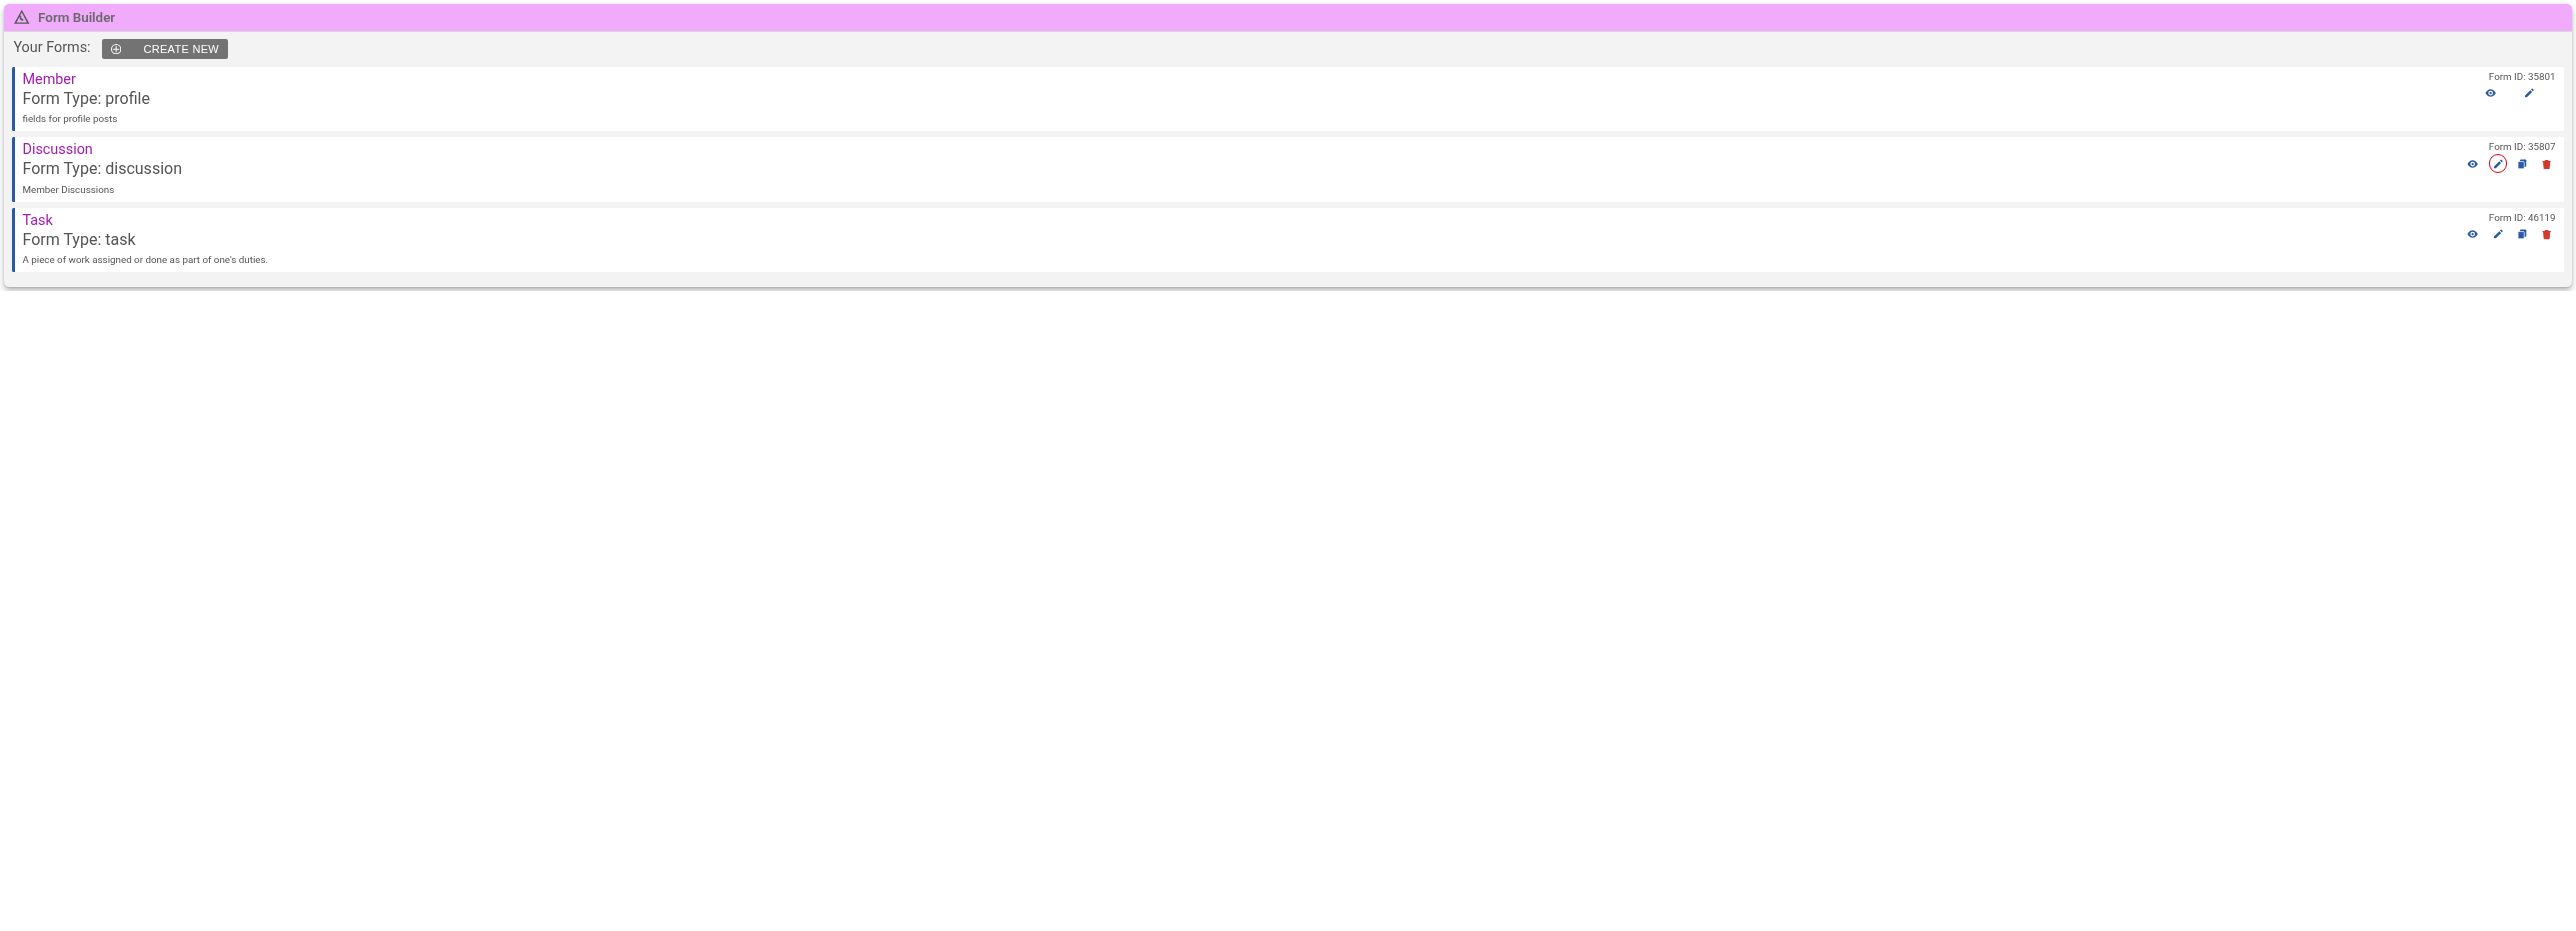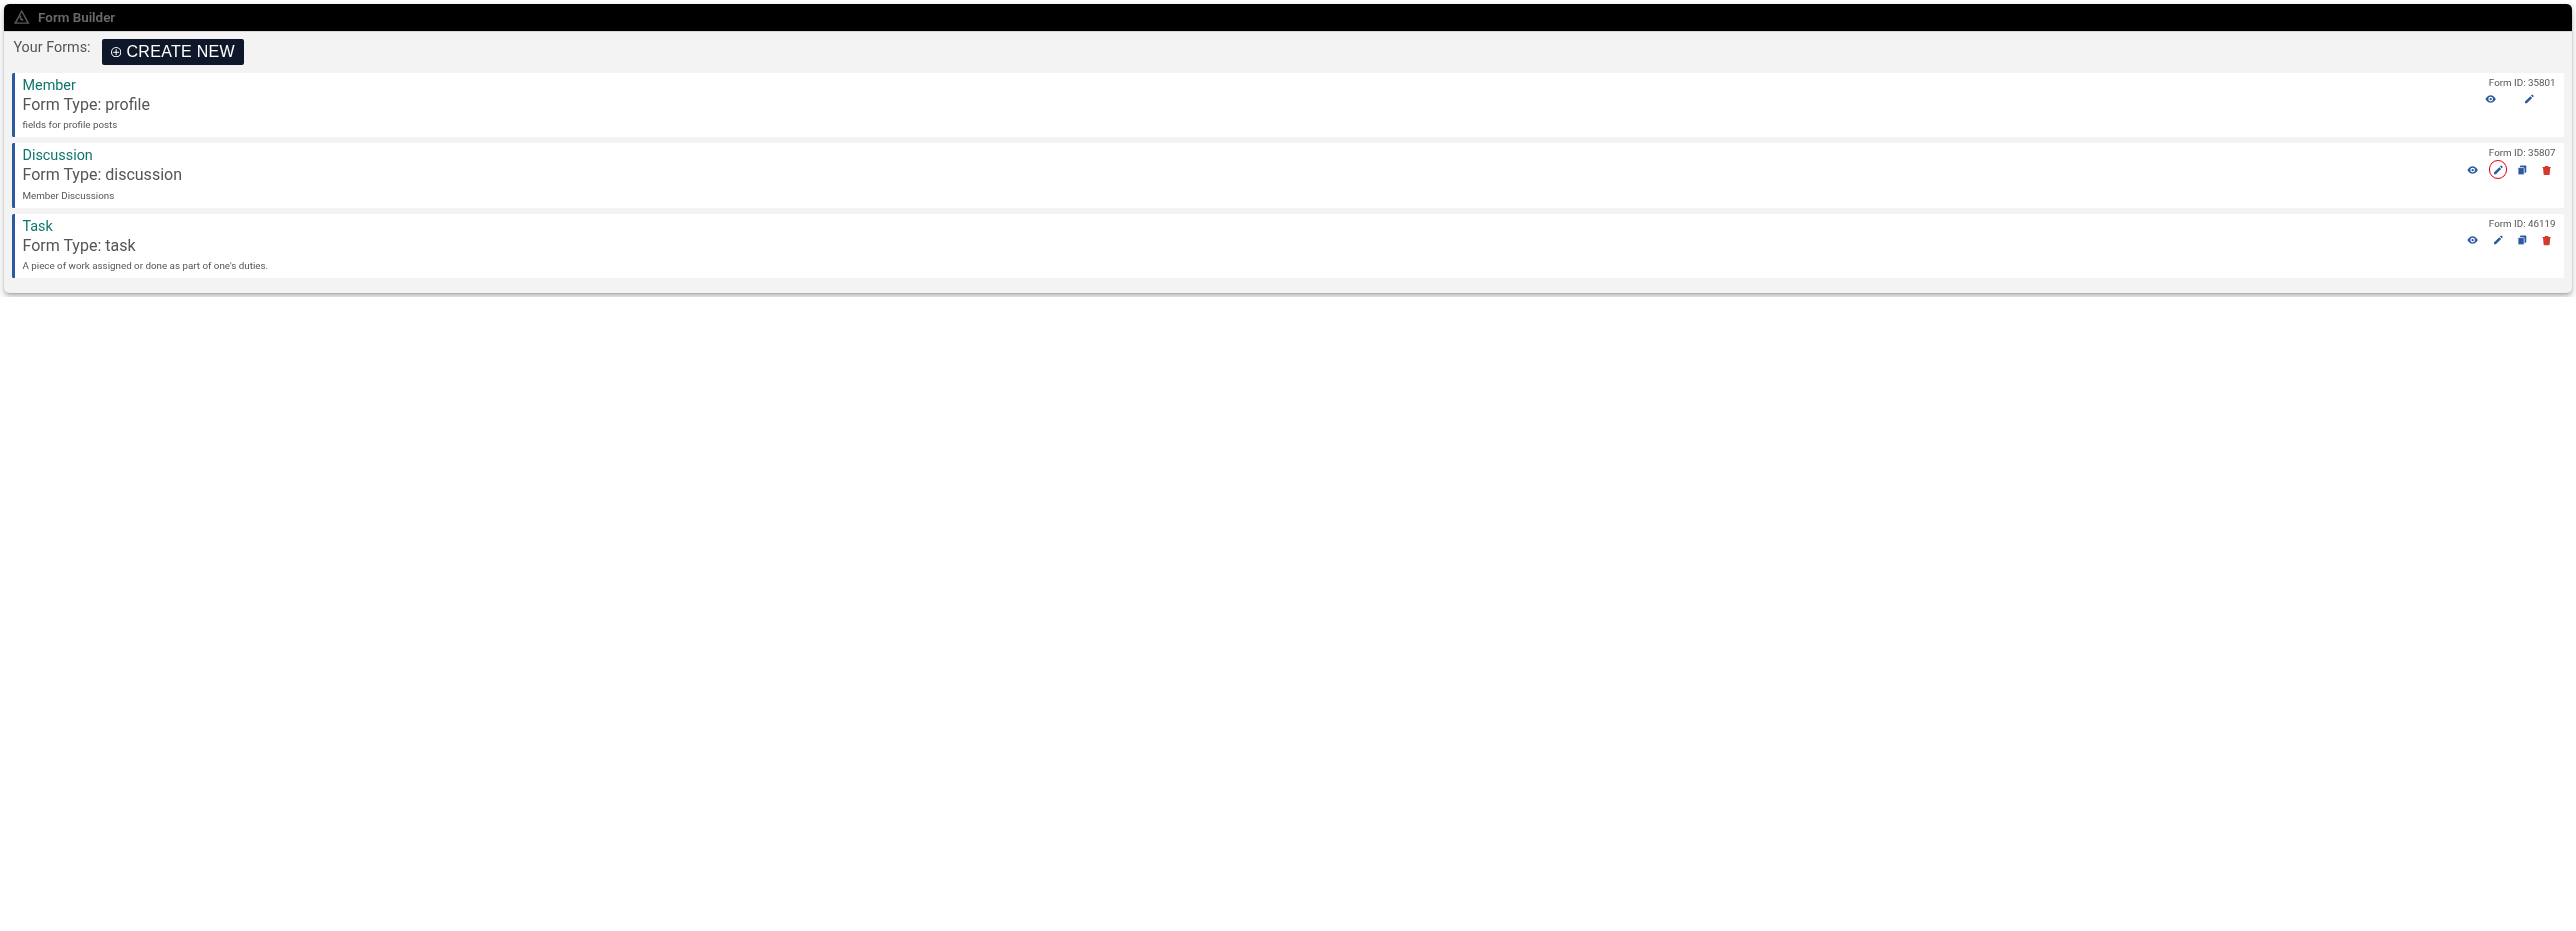--- a/index.html
+++ b/index.html
@@ -13,21 +13,21 @@
     border-radius: 5.2px;
     background: #f3f3f3;
     box-shadow: 0 3.1px 7.2px rgba(0,0,0,0.25), 0 1px 2.1px rgba(0,0,0,0.15);
     overflow: hidden;
   }
   .panel-header {
     display: flex;
     align-items: center;
     gap: 7.2px;
     padding: 5.2px 9.3px 6.2px 9.3px;
-    background: #000000;
+    background: #f0abfc;
     border-bottom: 0.5px solid #d9d9d9;
   }
   .panel-header .title {
     font-size: 13.4px;
     font-weight: 600;
     color: #6a6a6a;
   }
   .panel-header .app-icon { color: #5a5a5a; }
   .subheader {
     display: flex;
@@ -35,46 +35,46 @@
     gap: 11.3px;
     padding: 7.2px 9.3px 5.2px 9.3px;
   }
   .subheader .label {
     font-size: 14.4px;
     color: #555;
   }
   .btn-primary {
     display: inline-flex;
     align-items: center;
-    gap: 5px;
-    background: #0f172a;
+    gap: 22px;
+    background: #737373;
     color: #fff;
     border: none;
     border-radius: 2.1px;
     padding: 4.1px 9.3px;
-    font-size: 16px;
+    font-size: 11px;
     letter-spacing: 0.3px;
     cursor: pointer;
   }
   .btn-primary .plus {
     width: 10.3px; height: 10.3px; display:inline-block;
   }
   .forms { padding: 2.1px 8.2px 8.2px 8.2px; }
   .card {
     background: #fff;
     border-left: 3.1px solid #2c5aa0;
     border-radius: 1.5px;
     margin-bottom: 6.2px;
     padding: 4.1px 8.2px 7.2px 7.2px;
     display: flex;
     justify-content: space-between;
   }
   .card-left { flex: 1; }
   .card-right { text-align: right; min-width: 134px; }
-  .card-title { font-size: 14.4px; color: #0f766e; margin-bottom: 1px; }
+  .card-title { font-size: 14.4px; color: #a21caf; margin-bottom: 1px; }
   .card-type { font-size: 16px; color: #555; margin-bottom: 5.2px; }
   .card-desc { font-size: 9.8px; color: #555; }
   .form-id { font-size: 9.8px; color: #555; white-space: nowrap; margin-bottom: 5.2px; }
   .actions { display: flex; gap: 12.4px; justify-content: flex-end; align-items: center; padding-right: 3.1px; }
   .action-btn { background: none; border: none; padding: 1px; cursor: pointer; display: inline-flex; align-items:center; justify-content:center; position: relative; }
   .icon-blue { color: #2c5aa0; }
   .icon-red { color: #d33a2c; }
   .highlight-ring {
     position: absolute;
     inset: -3.1px;

